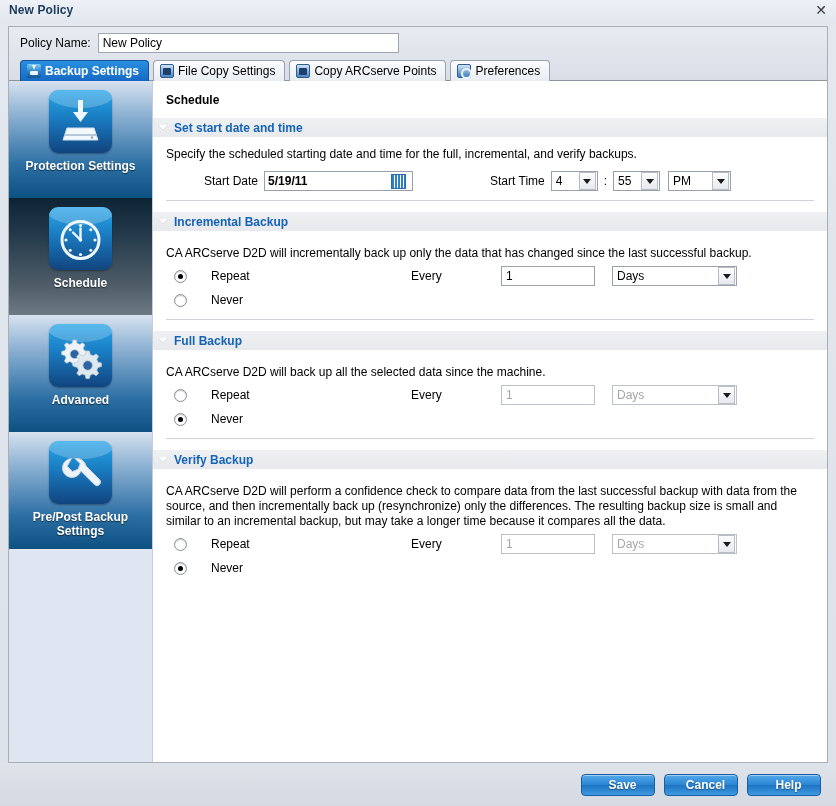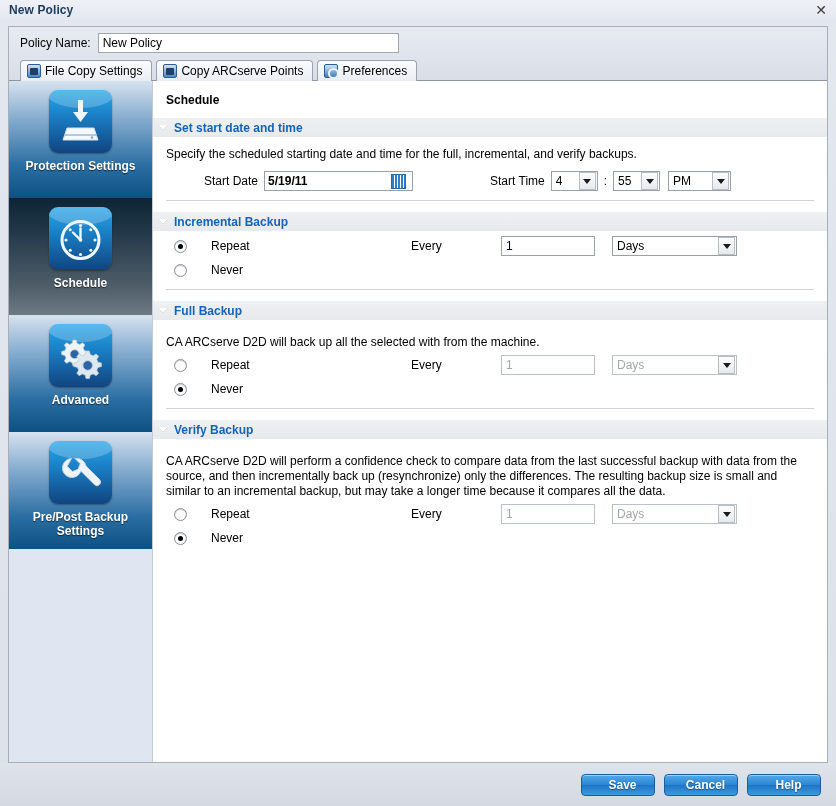--- a/index.html
+++ b/index.html
@@ -469,20 +469,24 @@
   </div>
 
   <div class="panel">
 
     <div class="policy-row">
       <span class="label">Policy Name:</span>
       <input class="policy-input" type="text" value="New Policy" style="">
     </div>
 
     <div class="tabstrip">
+      <div class="tab active">
+        <span class="ticon ic-disk"></span>
+        <span>Backup Settings</span>
+      </div>
       <div class="tab">
         <span class="ticon ic-filecopy"></span>
         <span>File Copy Settings</span>
       </div>
       <div class="tab">
         <span class="ticon ic-copyrp"></span>
         <span>Copy ARCserve Points</span>
       </div>
       <div class="tab">
         <span class="ticon ic-gear"></span>
@@ -589,20 +593,21 @@
             </div>
           </div>
           <div class="hr"></div>
         </div>
 
         <div class="section-head">
           <span class="tri"></span>
           <span class="shtitle">Incremental Backup</span>
         </div>
         <div class="section-body">
+          <div class="desc" style="margin-top:15px">CA ARCserve D2D will incrementally back up only the data that has changed since the last successful backup.</div>
           <div class="radio-rows">
             <div class="rrow">
               <span class="radio checked"></span>
               <span class="rlabel">Repeat</span>
               <span class="everylbl">Every</span>
               <input class="num-input" type="text" value="1" style="">
               <div class="combo unit-combo">
                 <span class="cval">Days</span>
                 <span class="arrowbtn"></span>
               </div>
@@ -613,21 +618,21 @@
             </div>
           </div>
           <div class="hr" style="margin-top:7px"></div>
         </div>
 
         <div class="section-head">
           <span class="tri"></span>
           <span class="shtitle">Full Backup</span>
         </div>
         <div class="section-body">
-          <div class="desc" style="margin-top:15px">CA ARCserve D2D will back up all the selected with from the machine.</div>
+          <div class="desc" style="margin-top:15px">CA ARCserve D2D will back up all the selected data since the machine.</div>
           <div class="radio-rows">
             <div class="rrow">
               <span class="radio"></span>
               <span class="rlabel">Repeat</span>
               <span class="everylbl">Every</span>
               <input class="num-input disabled" type="text" disabled="" value="1" style="">
               <div class="combo unit-combo disabled">
                 <span class="cval">Days</span>
                 <span class="arrowbtn"></span>
               </div>

